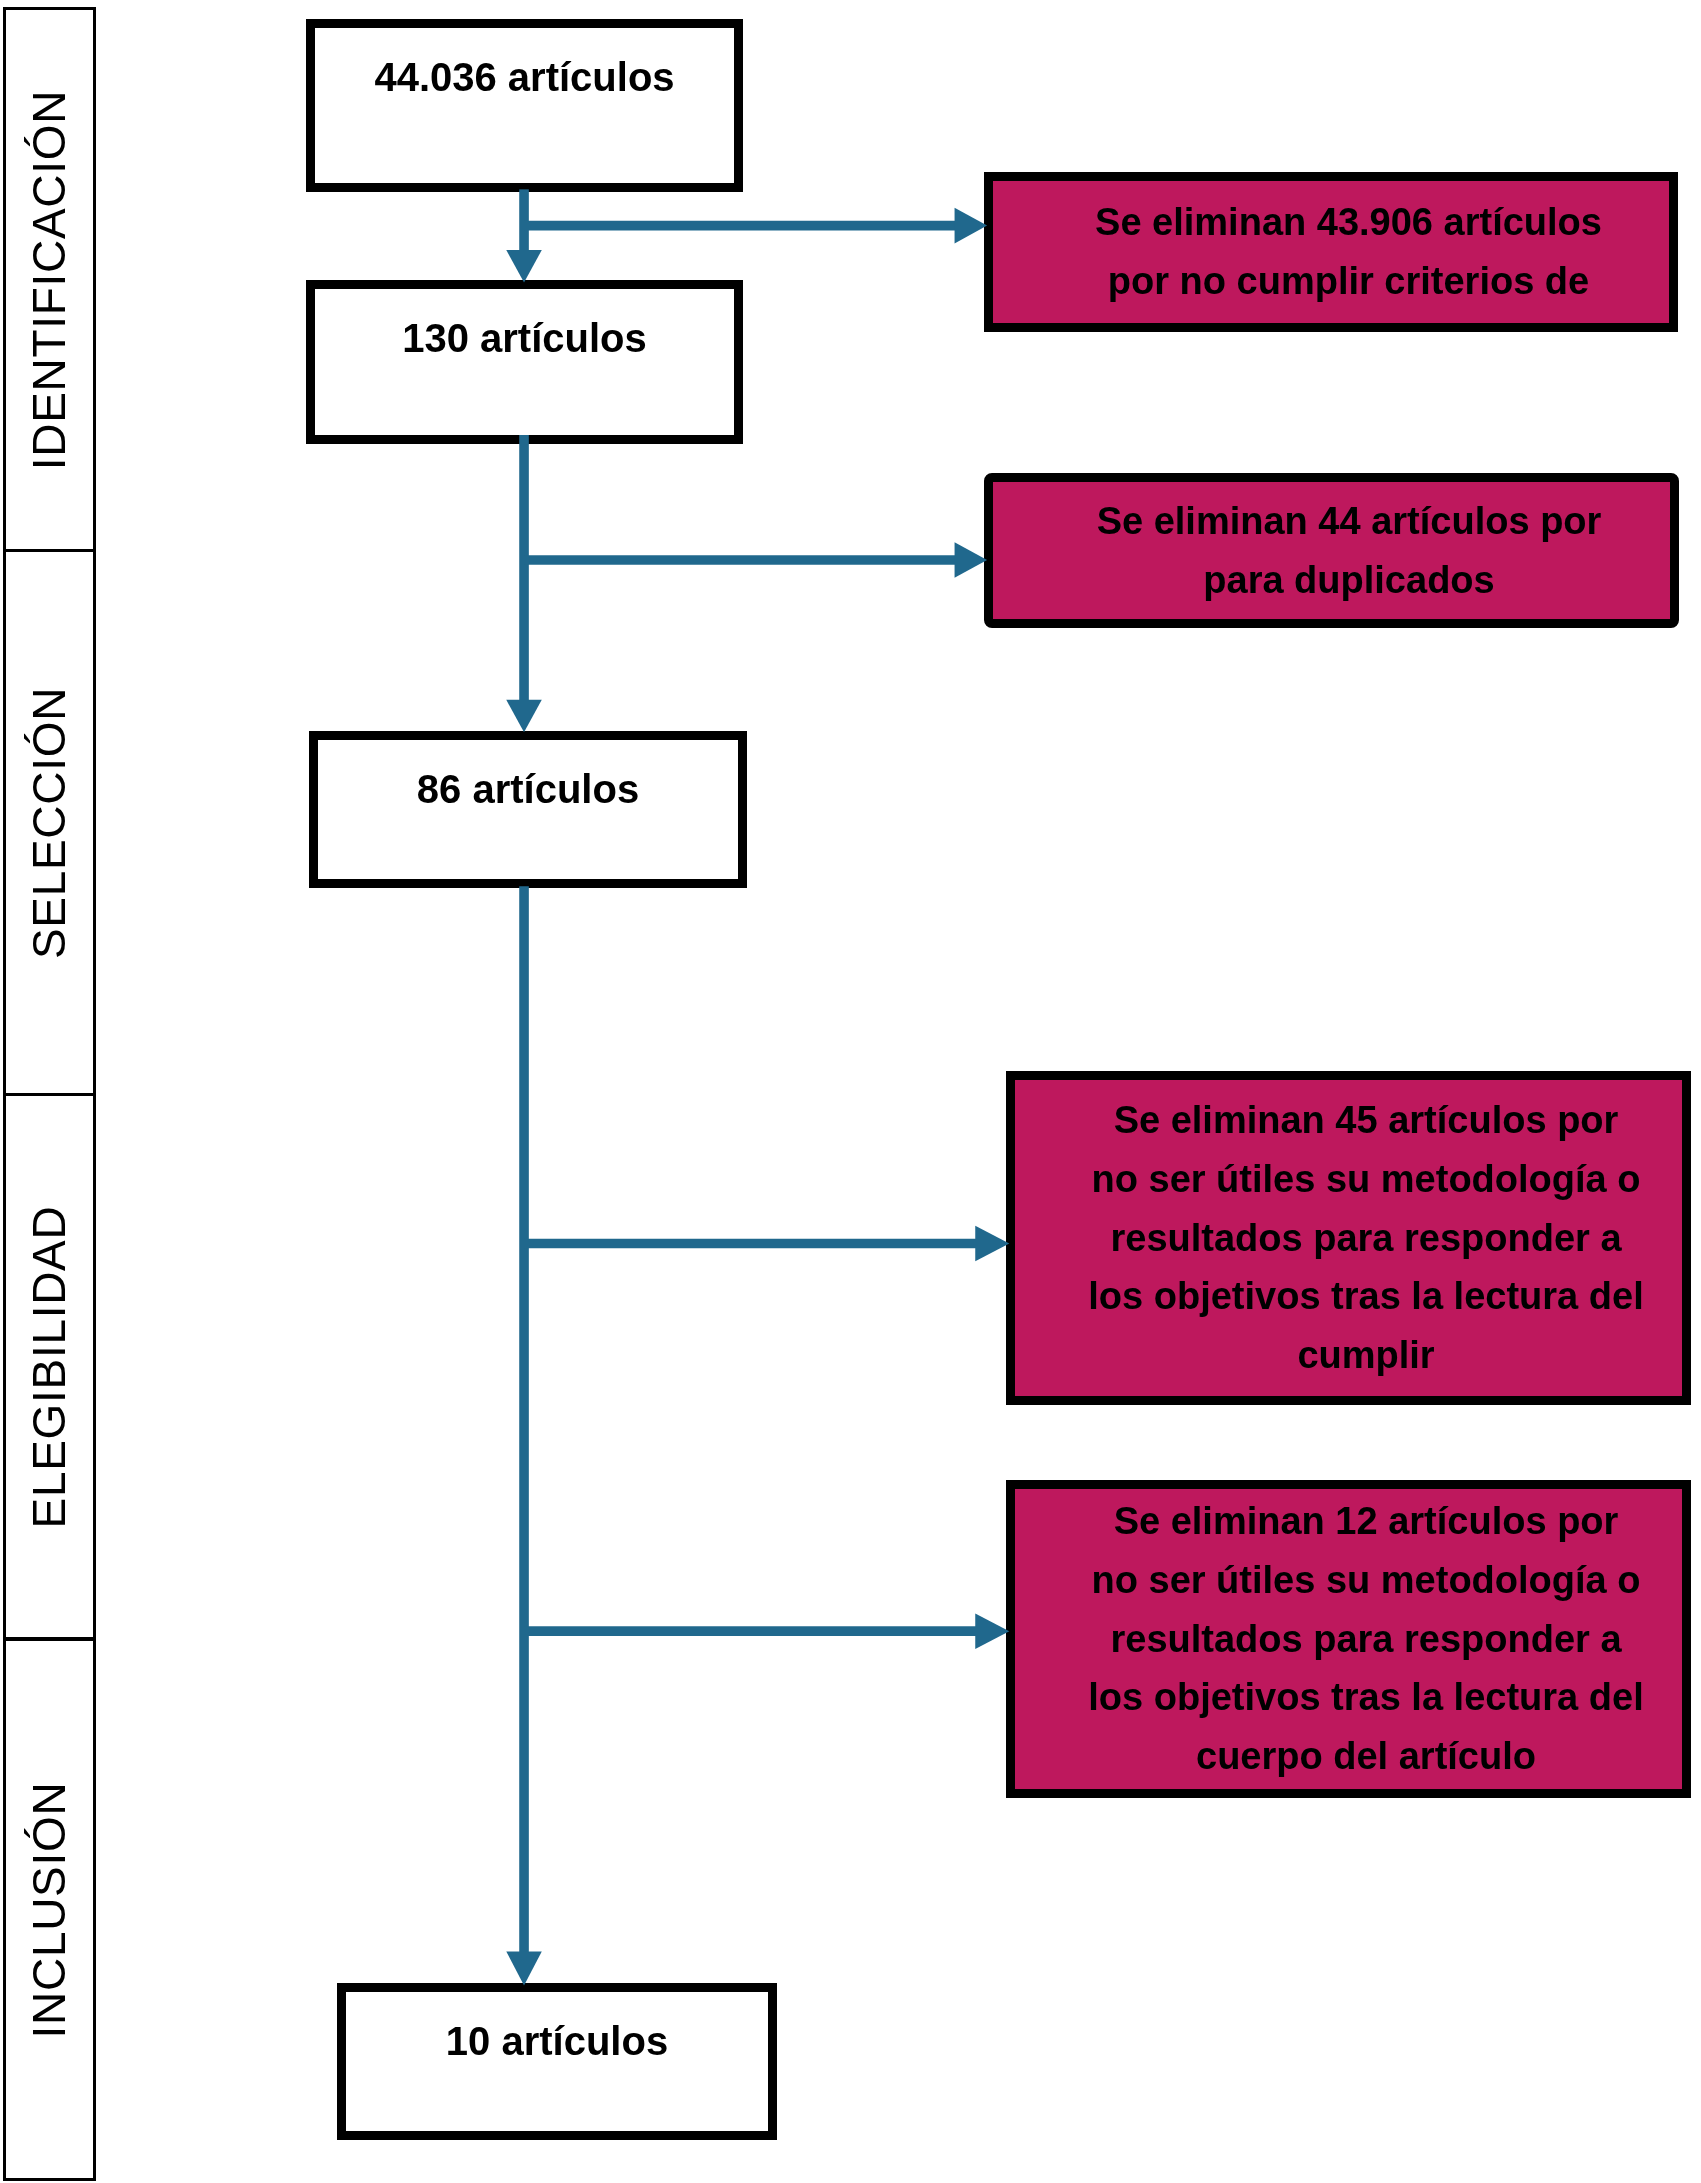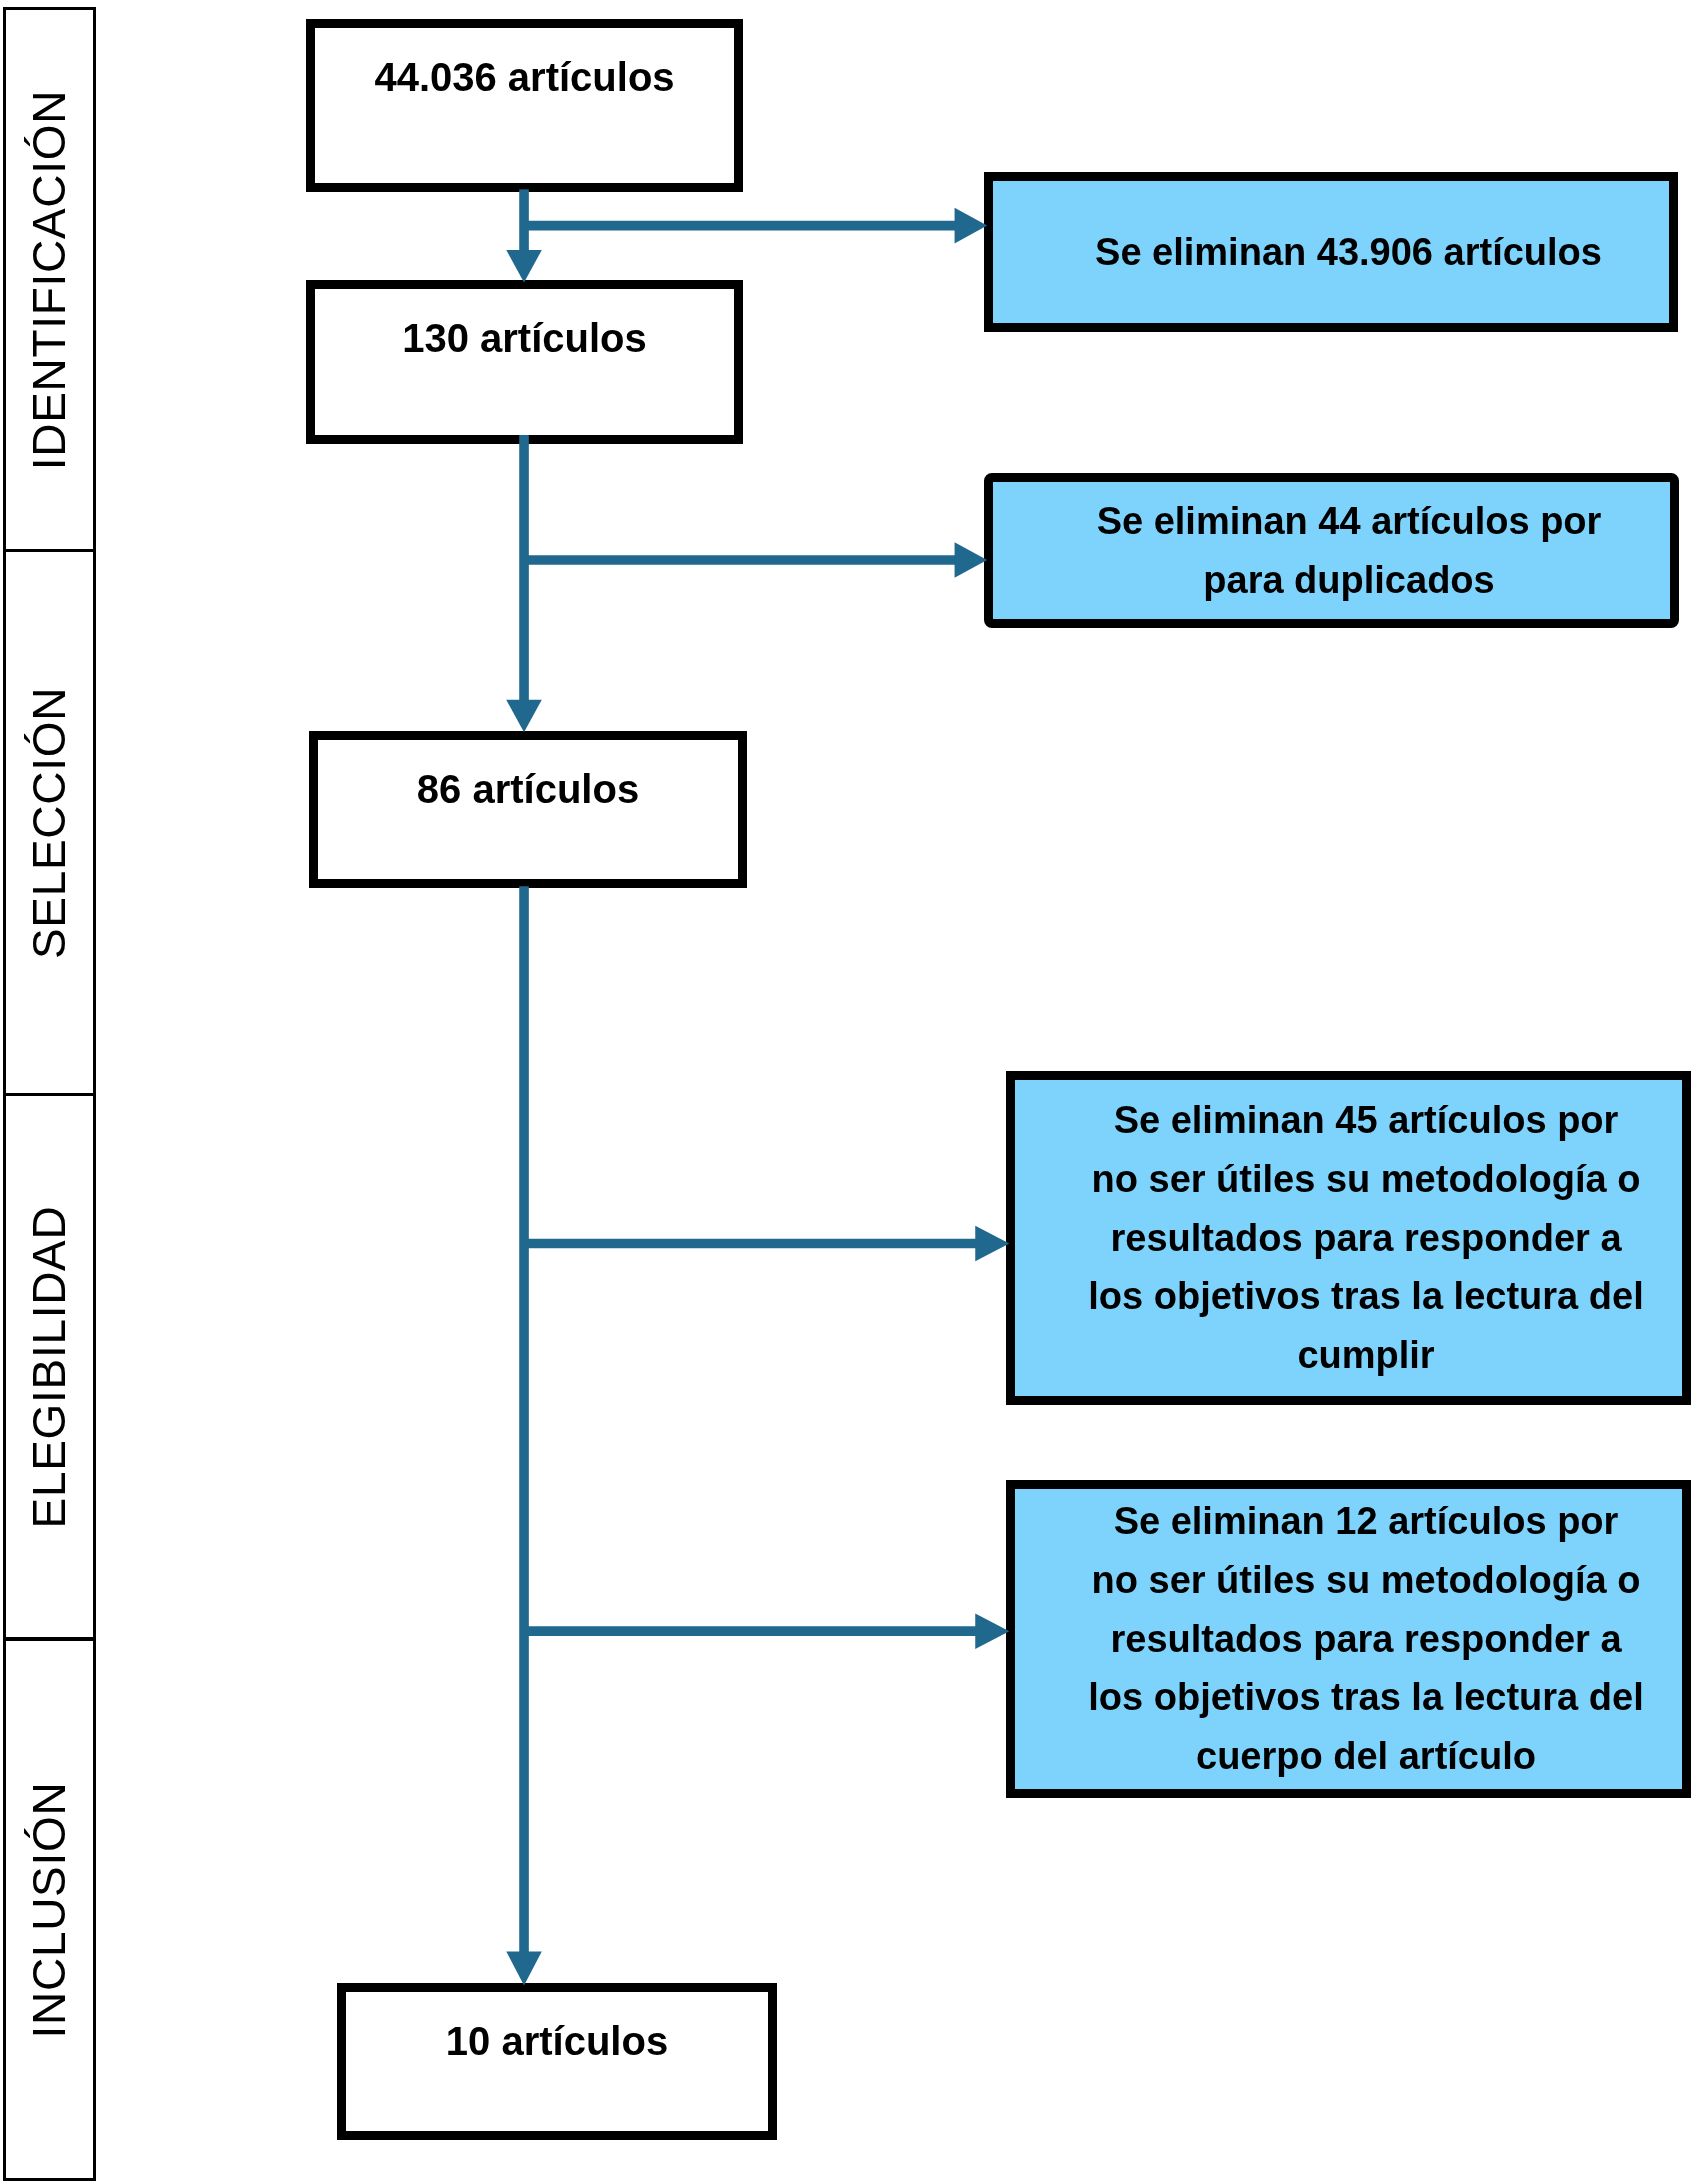--- a/index.html
+++ b/index.html
@@ -62,21 +62,21 @@
   #flow-box-0 { left: 306px; top: 19px;   width: 437px; height: 173px; }
   #flow-box-1 { left: 306px; top: 272px;  width: 437px; height: 164px; margin-top: 8px; }
   #flow-box-2 { left: 309px; top: 731px;  width: 438px; height: 157px; }
   #flow-box-3 { left: 337px; top: 1983px; width: 440px; height: 157px; }
 
   
   .excl-box {
     position: absolute;
     box-sizing: border-box;
     border: 9px solid #000000;
-    background: #7dd3fc;
+    background: #be185d;
     display: flex;
     flex-direction: column;
     justify-content: center;
     align-items: center;
     z-index: 1;
     padding-left: 35px;
   }
   .excl-line {
     font-size: 38px;
     font-weight: 700;
@@ -149,20 +149,21 @@
   </div>
   <div class="flow-box" id="flow-box-2">
     <span class="flow-box-label">86 artículos</span>
   </div>
   <div class="flow-box" id="flow-box-3">
     <span class="flow-box-label">10 artículos</span>
   </div>
 
   <div class="excl-box" id="excl-box-0">
     <div class="excl-line">Se eliminan 43.906 artículos</div>
+    <div class="excl-line">por no cumplir criterios de</div>
   </div>
 
   <div class="excl-box" id="excl-box-1">
     <div class="excl-line">Se eliminan 44 artículos por</div>
     <div class="excl-line">para duplicados</div>
   </div>
 
   <div class="excl-box" id="excl-box-2">
     <div class="excl-line">Se eliminan 45 artículos por</div>
     <div class="excl-line">no ser útiles su metodología o</div>

